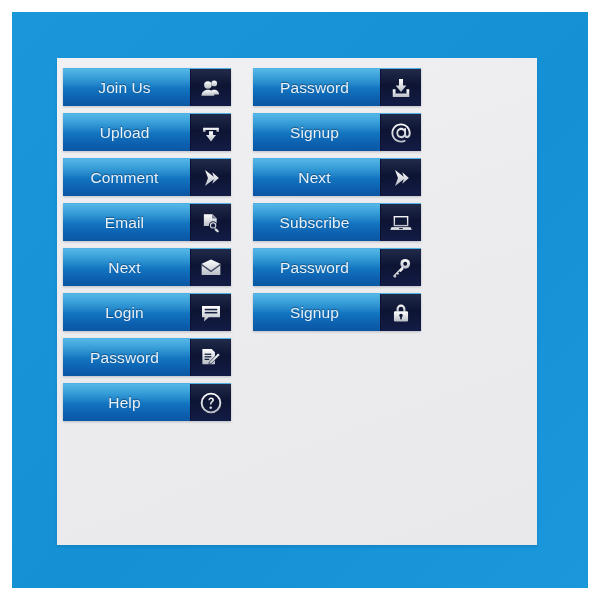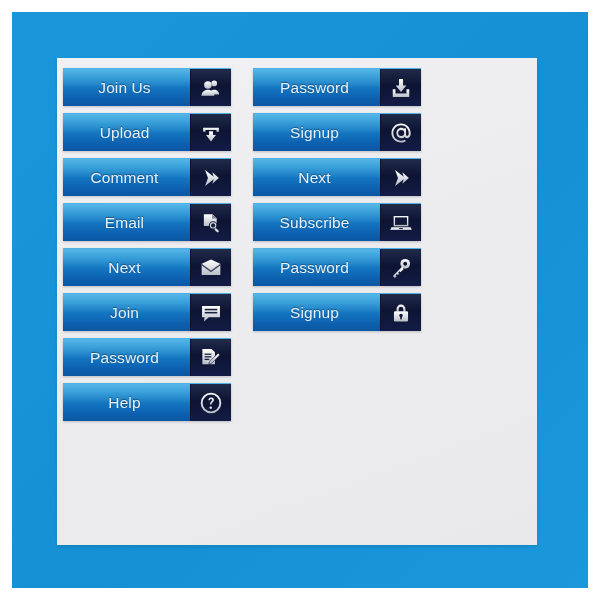--- a/index.html
+++ b/index.html
@@ -214,21 +214,21 @@
                   <stop offset="0%" class="gl-top"></stop>
                   <stop offset="100%" class="gl-bot"></stop>
                 </linearGradient>
               </defs>
               <path d="M1.8 7.4 12 2.6l10.2 4.8v12.2H1.8z" fill="url(#mg4)"></path>
               <path d="M1.8 7.4 12 14.6l10.2-7.2v1.9L12 16.6 1.8 9.3z" fill="#111a3c" opacity="0.75"></path>
             </svg>
           </div>
         </div>
         <div class="btn">
-          <div class="label">Join</div>
+          <div class="label">Login</div>
           <div class="iconbox">
             <svg viewBox="0 0 24 24">
               <defs>
                 <linearGradient id="mg5" x1="0" y1="0" x2="0" y2="1">
                   <stop offset="0%" class="gl-top"></stop>
                   <stop offset="100%" class="gl-bot"></stop>
                 </linearGradient>
               </defs>
               <path d="M2.2 4.4h19.6v12.2H9.6l-5.3 4.6.7-4.6H2.2z" fill="url(#mg5)"></path>
               <rect x="5.2" y="7.4" width="13.6" height="1.7" fill="#16203f"></rect>

